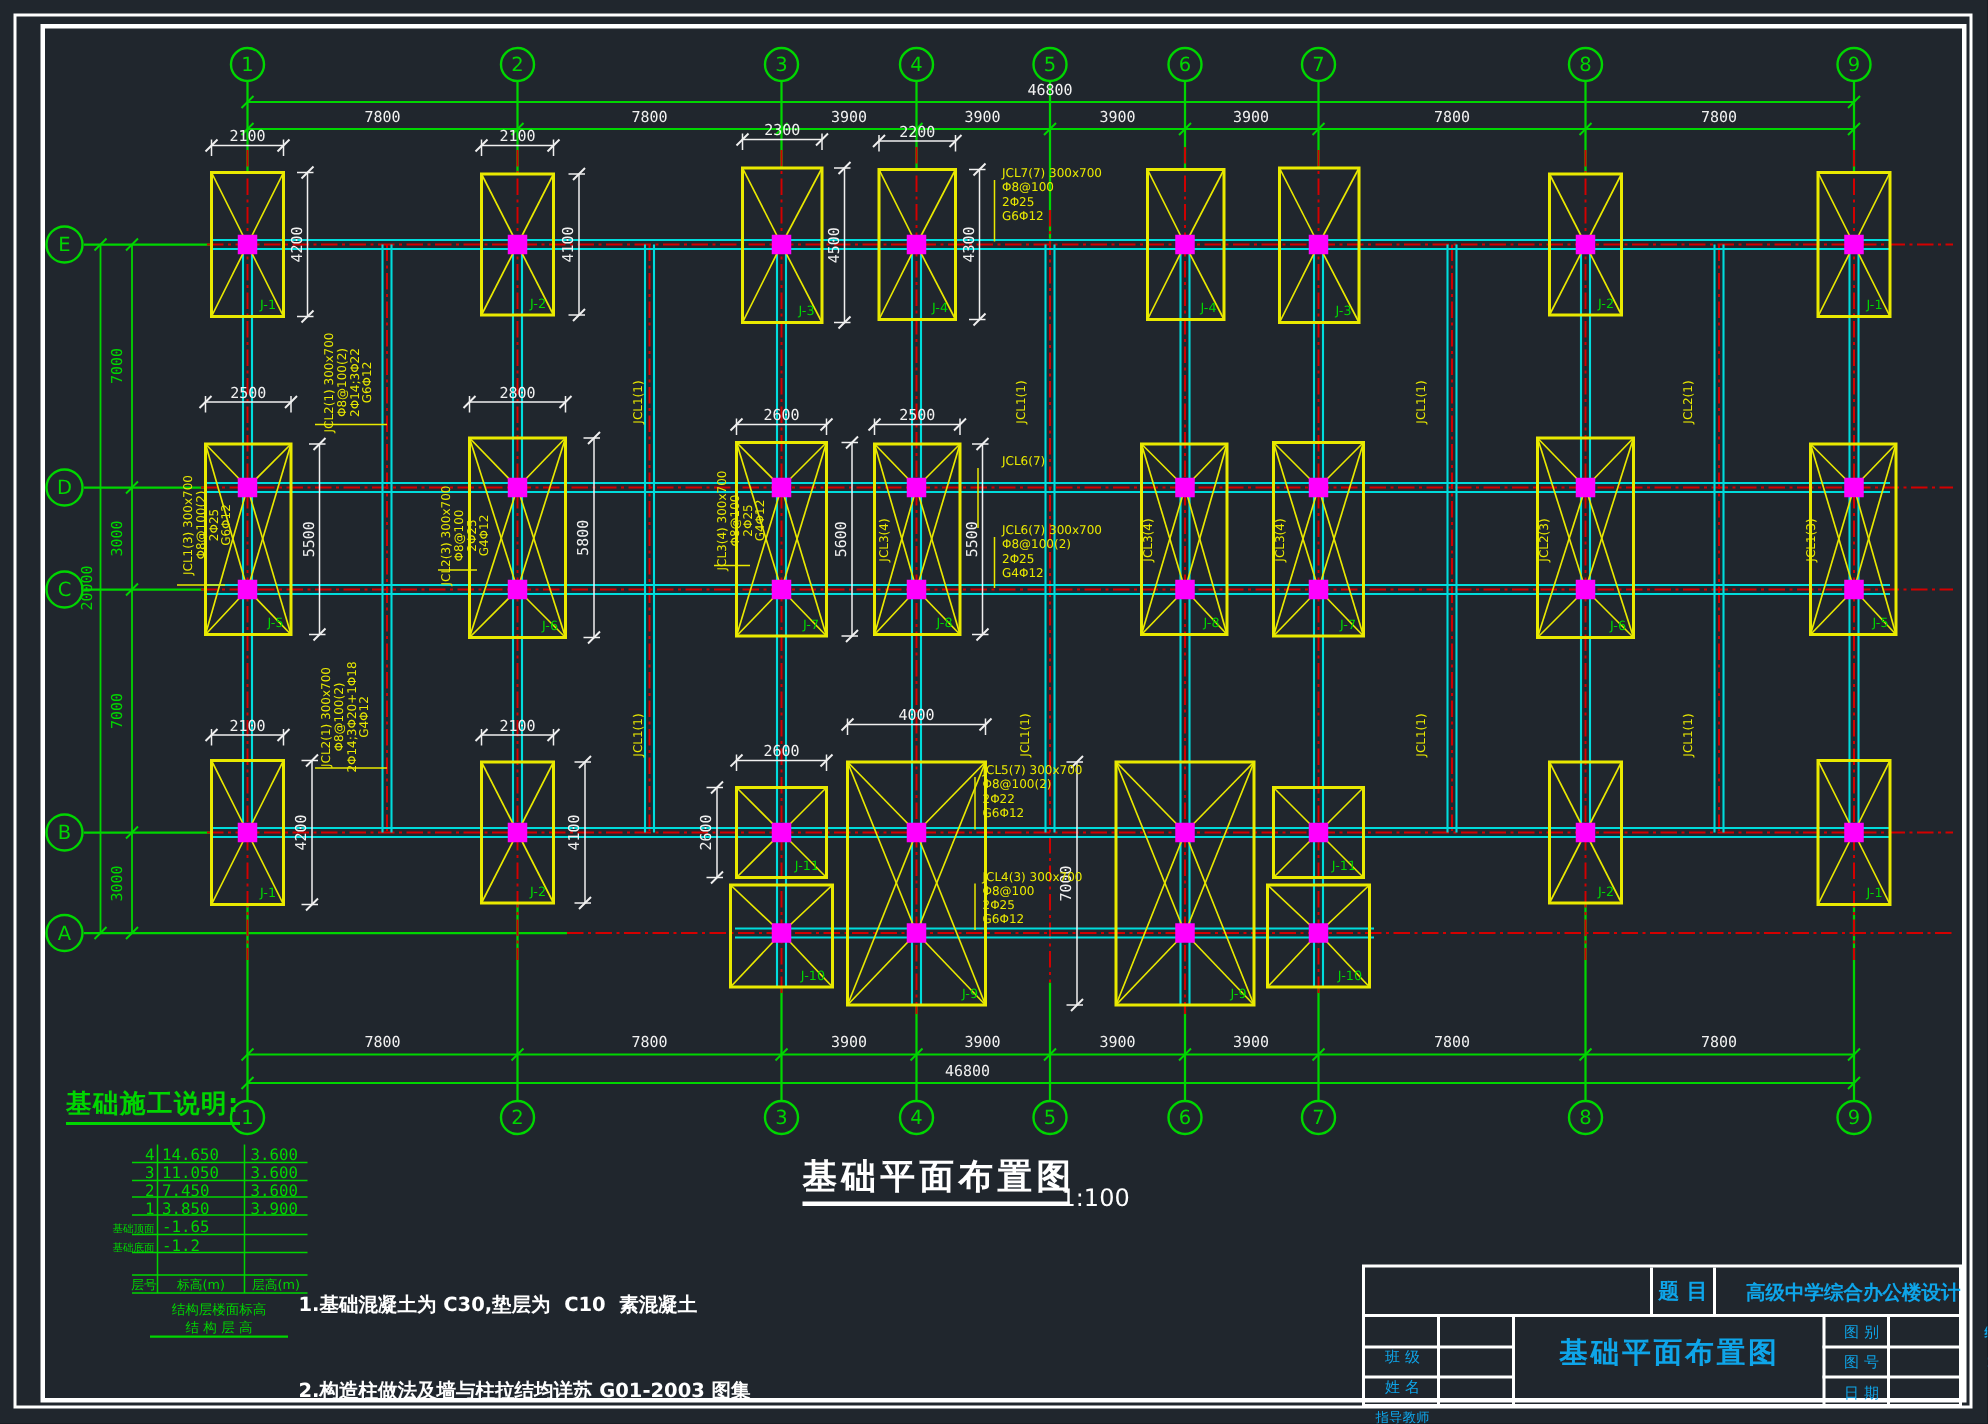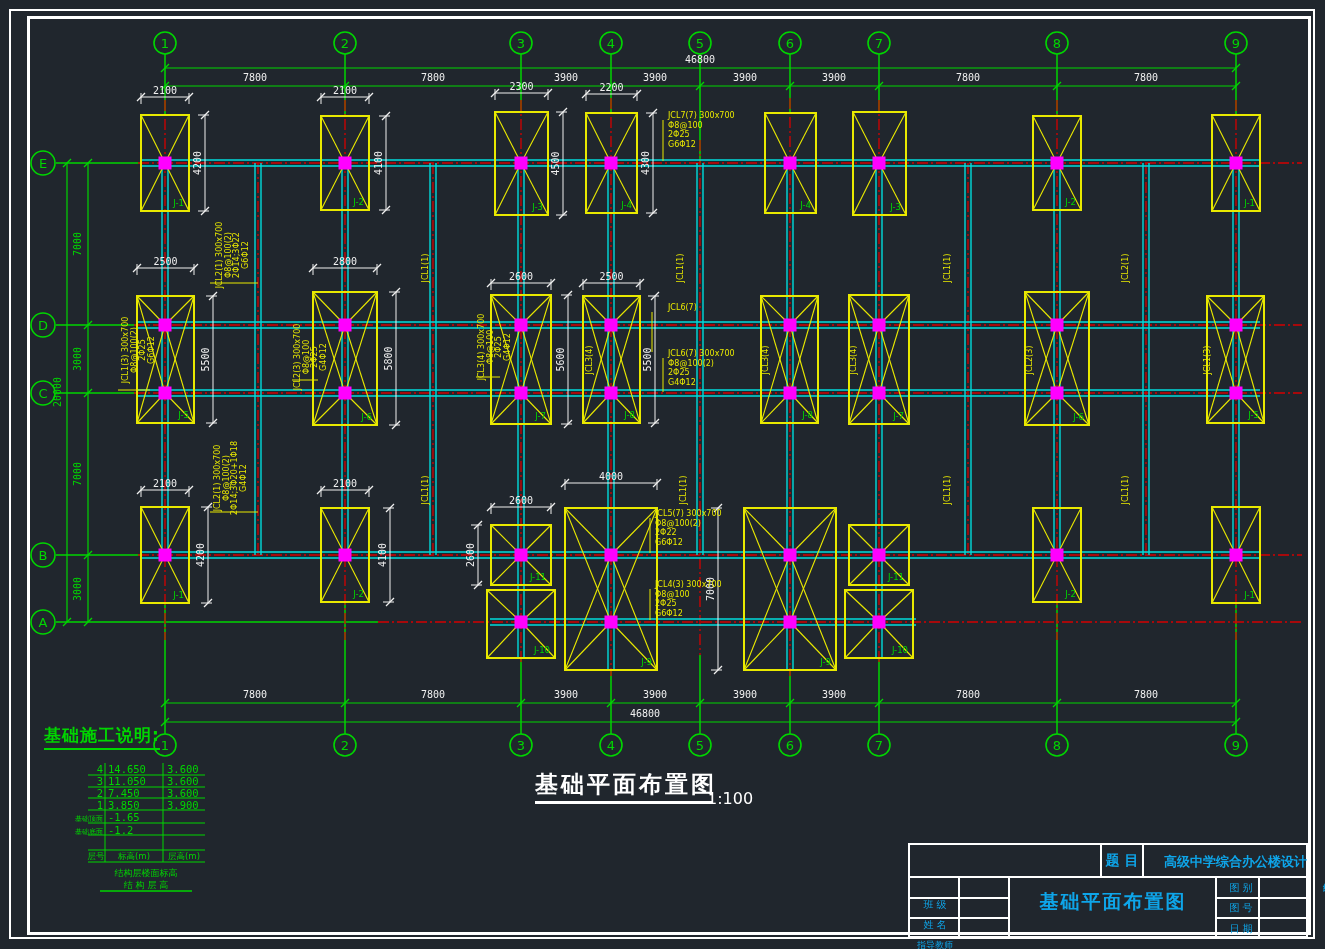--- a/index.html
+++ b/index.html
@@ -715,20 +715,22 @@
         <line x1="100" y1="891" x2="192" y2="891" stroke="#00d600" stroke-width="1.5"></line>
       </g>
     </svg>
 
   <div class="outer-frame"></div>
   <div class="inner-frame"></div>
 
   <div class="abs notes-heading">基础施工说明:</div>
 
   <div class="abs notes">
+    <div>1.基础混凝土为 C30,垫层为  C10  素混凝土</div>
+    <div>2.构造柱做法及墙与柱拉结均详苏 G01-2003 图集</div>
     
     
     
   </div>
 
   <div class="abs title-wrap">
     <div class="main-title">基础平面布置图</div>
     <div class="title-underline"></div>
     <div class="title-scale">1:100</div>
   </div>

